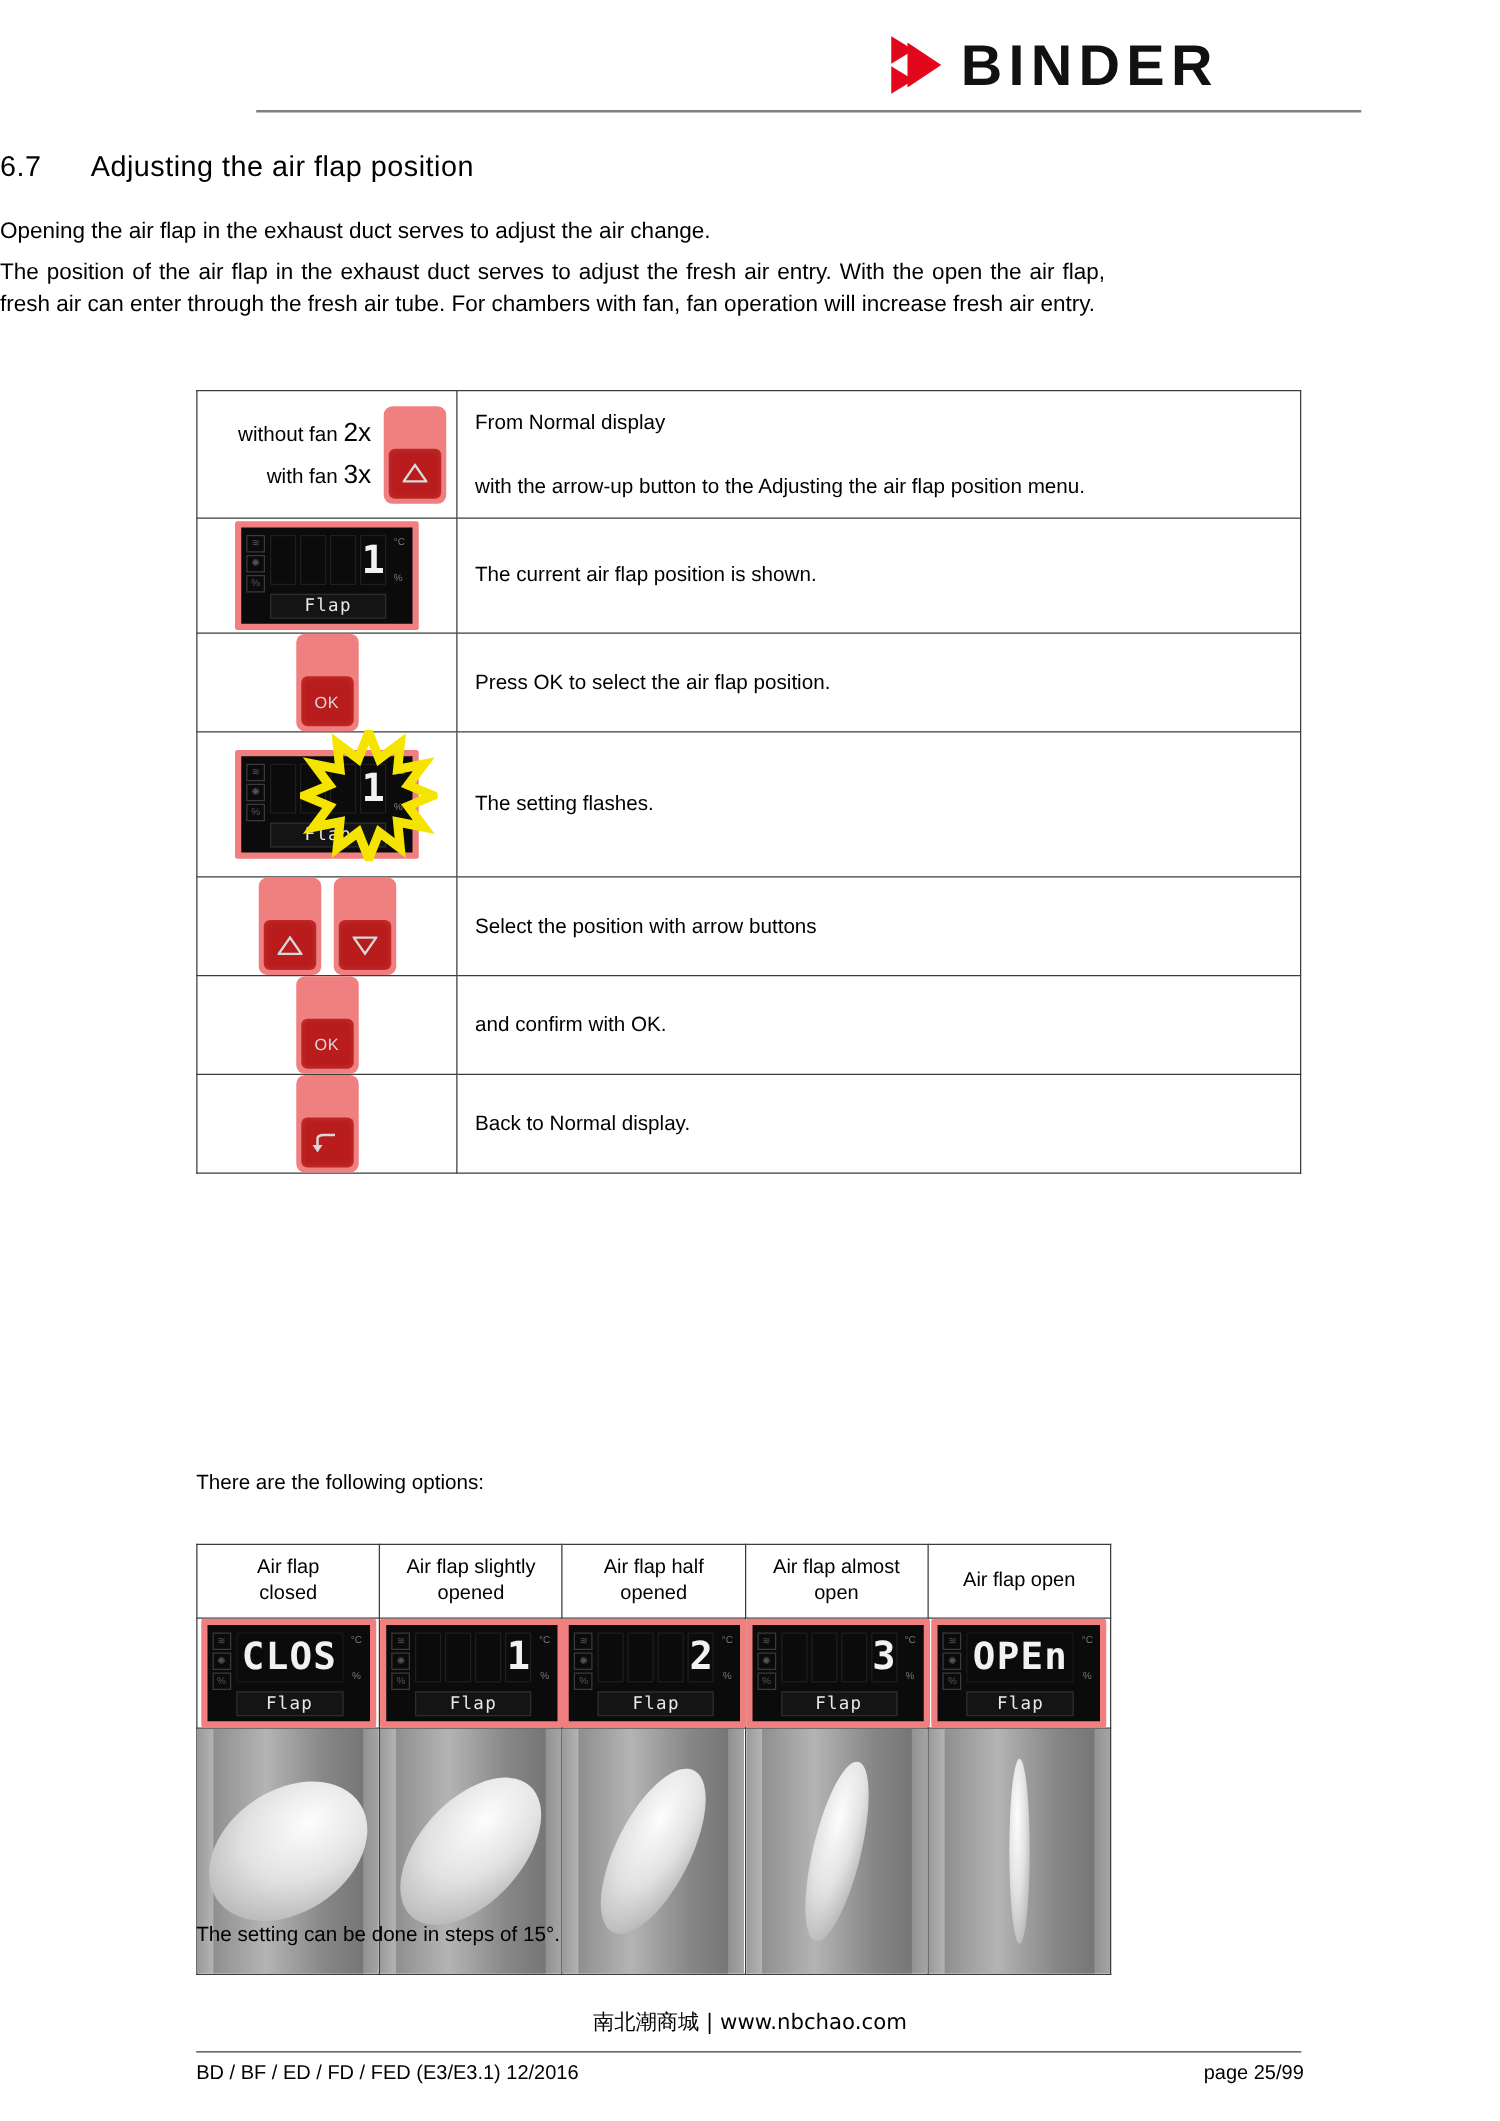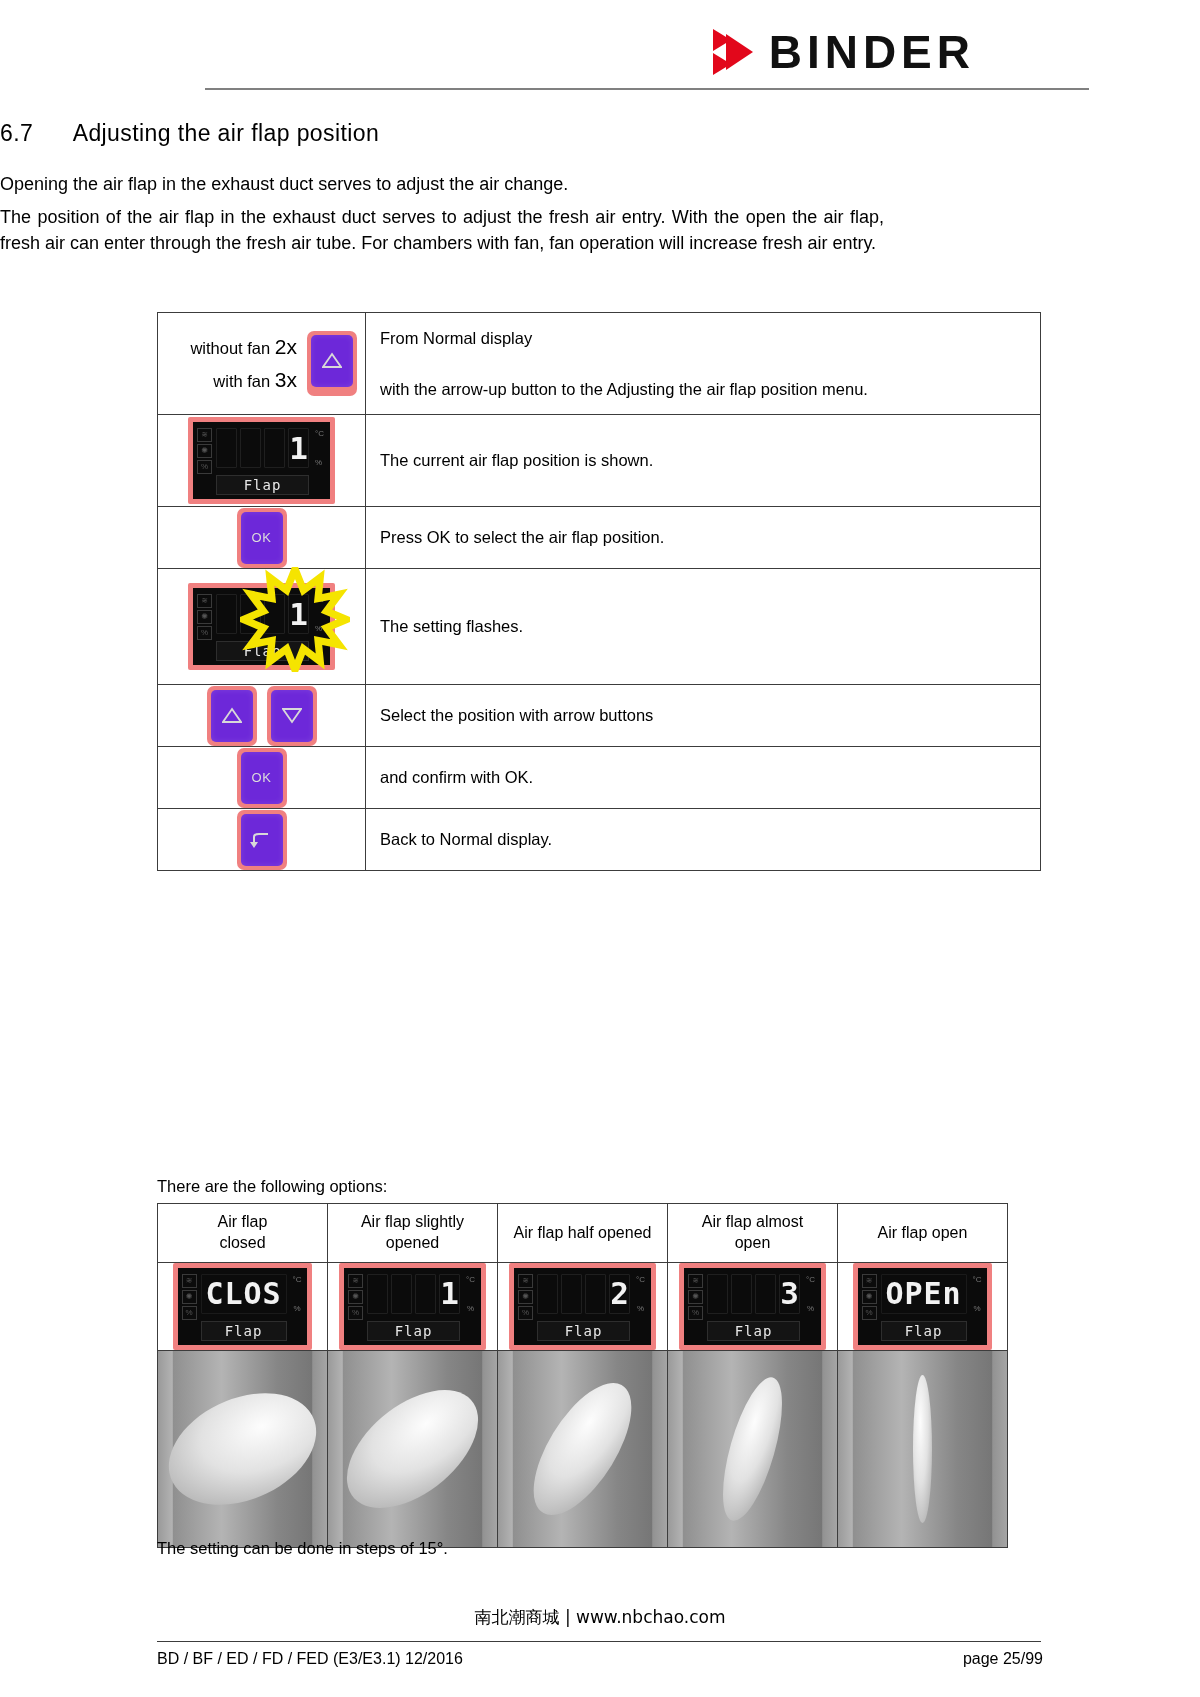--- a/index.html
+++ b/index.html
@@ -82,34 +82,35 @@
   .cell-inner { display:flex; align-items:center; justify-content:center; height:100%; }
 
   
   .keybtn {
     display:inline-block;
     background:#f08080;
     padding:4px;
     border-radius:7px;
   }
   .keybtn-face {
-    width:42px; height:52px;
-    background:#6d28d9;
+    width:42px; height:40px;
+    background:#b91c1c;
     border-radius:5px;
     display:flex; align-items:center; justify-content:center;
     box-shadow: inset 0 0 6px rgba(255,255,255,0.12);
+    margin-top: 30px;
   }
   .keybtn-face svg { display:block; }
   .keybtn-face .oklabel {
     color:#dcdcdc; font-size:13px; font-family:"Liberation Sans", sans-serif;
     letter-spacing:0.5px;
   }
 
   .fan-rows {
-    display:flex; justify-content:flex-end;
+    display:flex; align-items:center; justify-content:flex-end;
     gap:10px; padding:6px 8px 6px 0;
   }
   .fan-labels { text-align:right; font-size:16.5px; line-height:1.55; }
   .fan-labels .xn { font-size:21px; }
 
   
   .led {
     background:#f08080;
     padding:5px;
     display:inline-block;
@@ -181,22 +182,22 @@
     pointer-events:none;
   }
 
   
   .opt-intro {
     position:absolute; left:157px; top:1177px;
     font-size:16.5px;
     text-align:center;
   }
   .opt-table {
-    position:absolute; left:157px; top:1203px;
-    width:851px; border-collapse:collapse; table-layout:fixed;
+    position:absolute; left:157px; top:1235px;
+    width:732px; border-collapse:collapse; table-layout:fixed;
   }
   .opt-table td {
     border:1px solid #3c3c3c; padding:0; vertical-align:middle;
     width:20%;
   }
   .opt-head {
     text-align:center; font-size:16px; line-height:1.33;
     padding:7px 4px 8px 4px;
   }
   .opt-led-cell { text-align:center; padding:6px 4px 8px 4px; }

